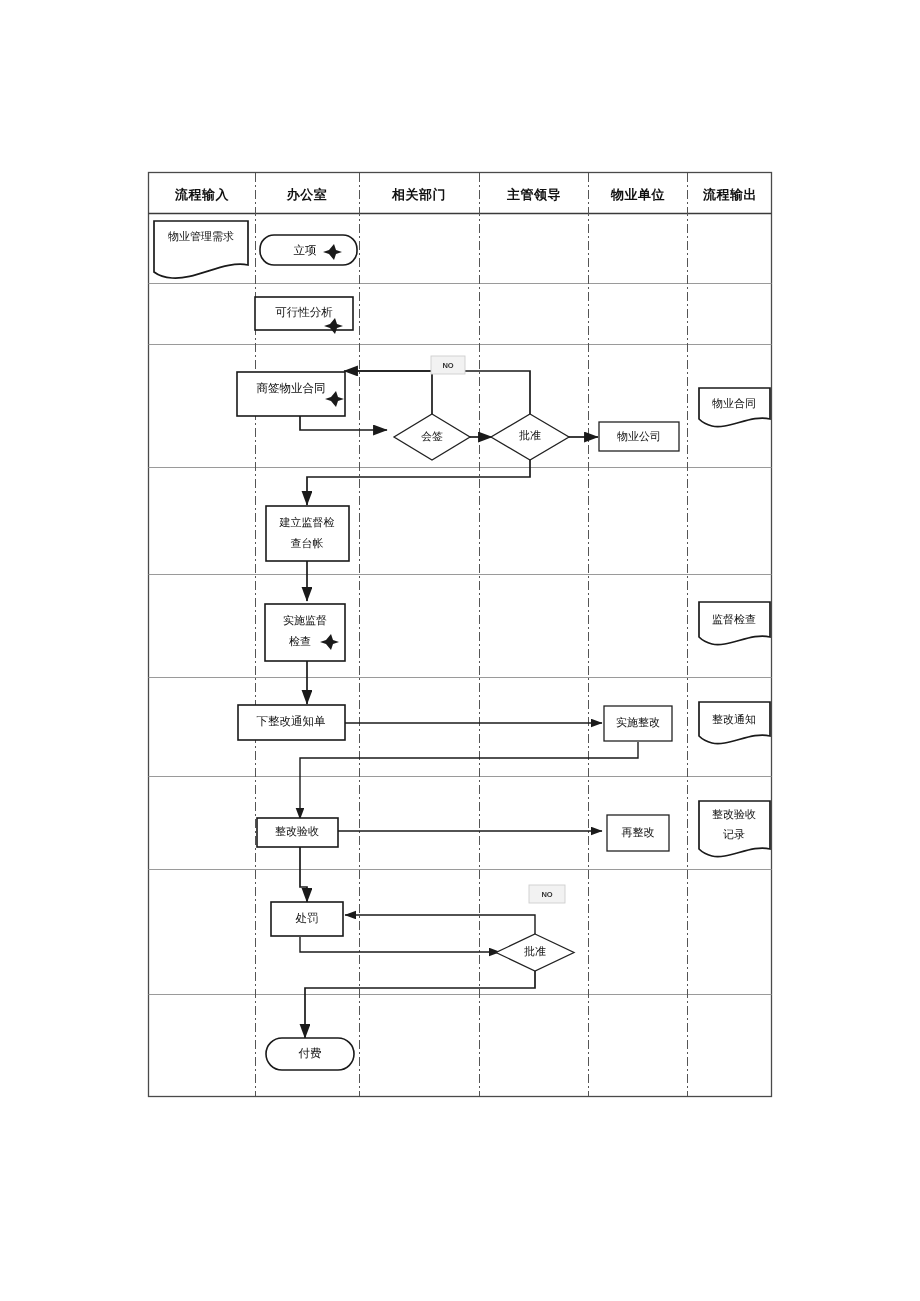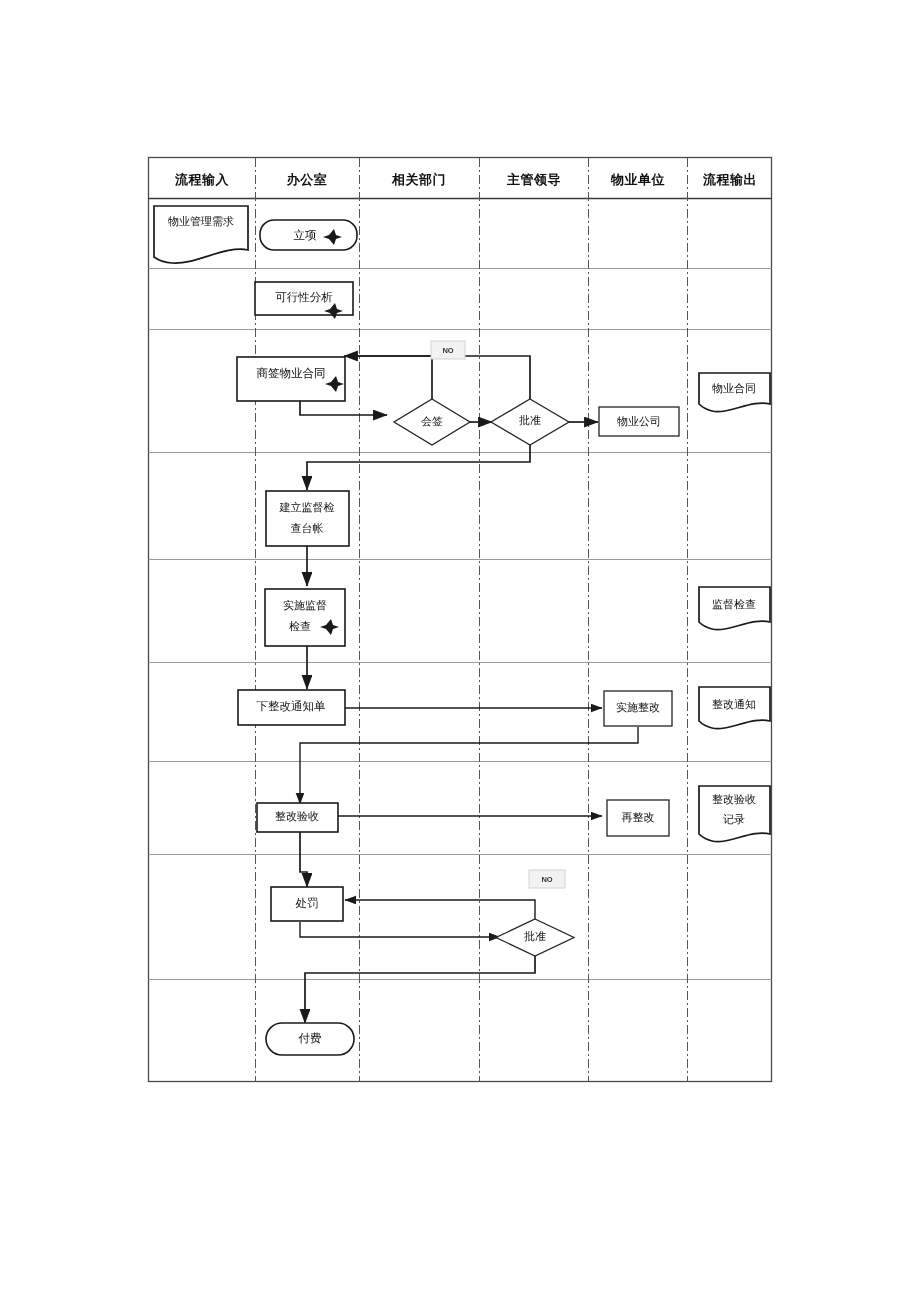--- a/index.html
+++ b/index.html
@@ -7,21 +7,21 @@
     background: #ffffff;
   }
   body {
     width: 920px; height: 1301px;
     font-family: "Liberation Sans", "DejaVu Sans", sans-serif;
     position: relative;
     overflow: hidden;
   }
   #canvas {
     position: absolute;
-    left: 0; top: 1px;
+    left: 0; top: 16px;
     width: 920px; height: 1042px;
   }
   .flowchart-svg {
     position: absolute;
     left: 0; top: 0;
     width: 920px;
     height: 1301px;
   }
   text {
     font-family: "Liberation Sans", "DejaVu Sans", sans-serif;

